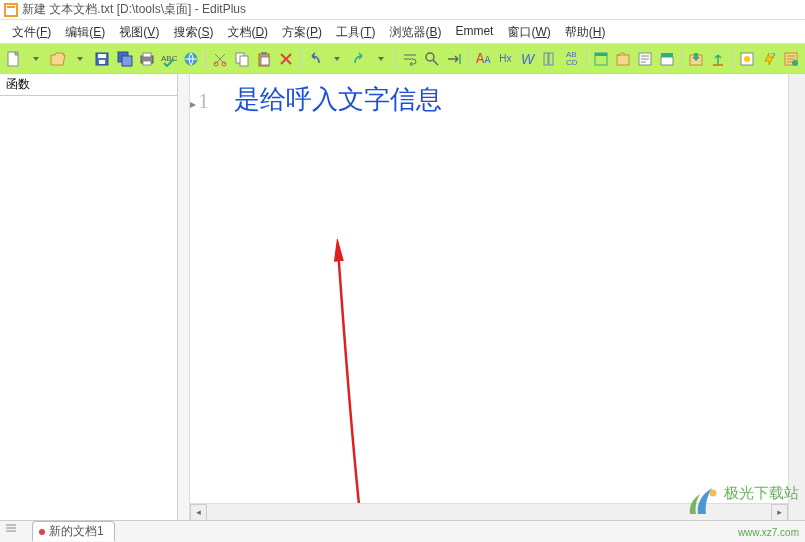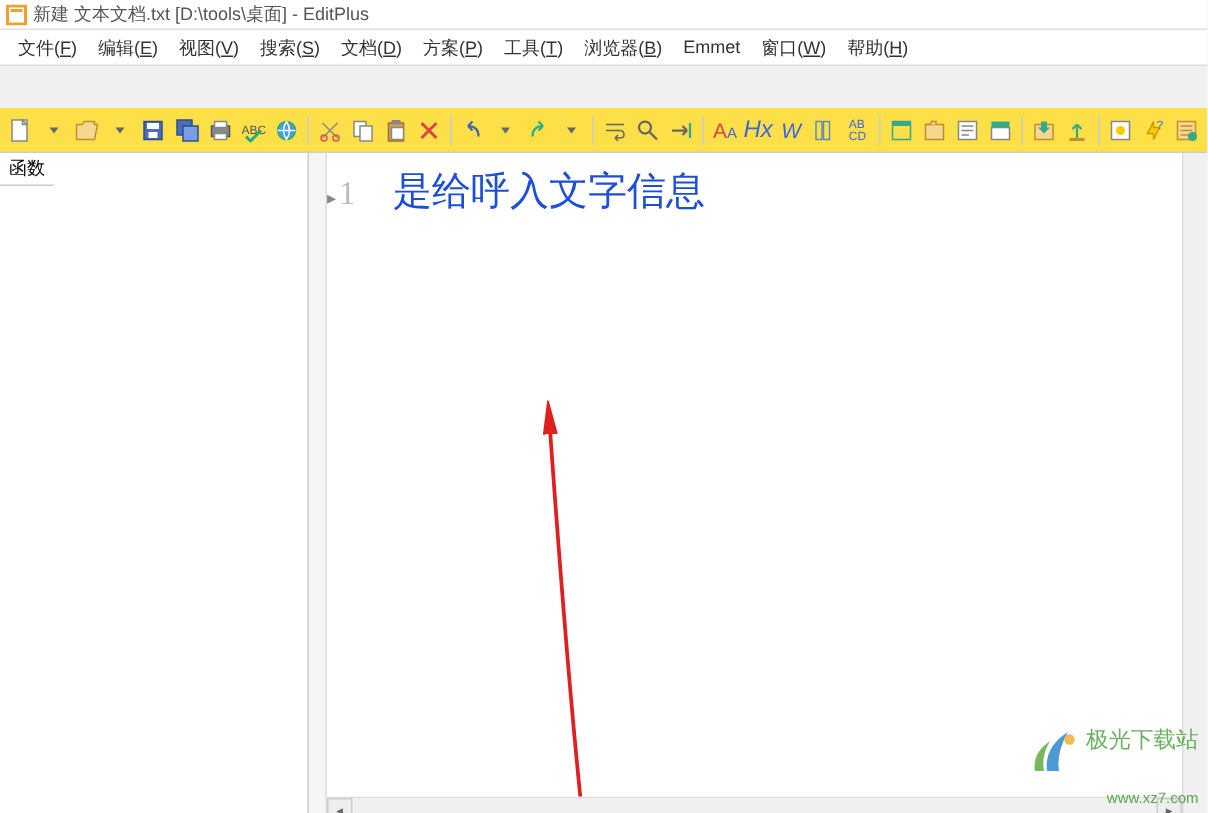--- a/index.html
+++ b/index.html
@@ -32,28 +32,27 @@
   gap: 6px;
   color: #333;
   border-bottom: 1px solid #ddd;
 }
 .menu-item {
   padding: 2px 4px;
   cursor: default;
 }
 .menu-item u { text-decoration: underline; }
 .toolbar {
-  background: #fde047;
+  background: #bef264;
   height: 30px;
   padding: 2px 4px;
   display: flex;
   align-items: center;
   gap: 2px;
   border-bottom: 1px solid #ccc;
-  margin-top: 28px;
 }
 .tb-btn {
   width: 24px;
   height: 24px;
   display: flex;
   align-items: center;
   justify-content: center;
   cursor: pointer;
   border-radius: 2px;
 }
@@ -62,25 +61,25 @@
   height: 20px;
   background: #ccc;
   margin: 0 2px;
 }
 .work-area {
   display: flex;
   height: 446px;
   background: #fff;
 }
 .side-panel {
-  width: 206px;
+  width: 178px;
   background: #fff;
   border-right: 1px solid #ccc;
   display: flex;
-  flex-direction: row;
+  flex-direction: column;
 }
 .side-tab {
   height: 22px;
   background: #fff;
   border-bottom: 1px solid #ccc;
   padding: 2px 6px;
   font-size: 12px;
   display: flex;
   align-items: center;
 }
@@ -336,24 +335,24 @@
       </svg>
     </div>
   <div class="tb-btn">
       <svg width="16" height="16">
         <path d="M2 8 L12 8 M12 8 L9 5 M12 8 L9 11" stroke="#666" fill="none" stroke-width="1.5"></path>
         <path d="M14 3 L14 13" stroke="#3a8" stroke-width="1.5"></path>
       </svg>
     </div>
   <div class="tb-sep"></div>
   <div class="tb-btn">
-      <span style="font-family:Liberation Sans, sans-serif;font-size:14px"><span style="color:#d44">A</span><span style="color:#46d;font-size:10px">A</span></span>
-    </div>
-  <div class="tb-btn">
-      <span style="color:#46d;font-style:italic;font-size:16px">Hx</span>
+      <span style="font-family:Liberation Mono, monospace;font-size:14px"><span style="color:#d44">A</span><span style="color:#46d;font-size:10px">A</span></span>
+    </div>
+  <div class="tb-btn">
+      <span style="color:#46d;font-size:10px">Hx</span>
     </div>
   <div class="tb-btn">
       <span style="color:#46d;font-style:italic;font-size:14px">W</span>
     </div>
   <div class="tb-btn">
       <svg width="16" height="16">
         <rect x="2" y="2" width="4" height="12" fill="none" stroke="#68b"></rect>
         <rect x="7" y="2" width="4" height="12" fill="none" stroke="#68b"></rect>
       </svg>
     </div>

